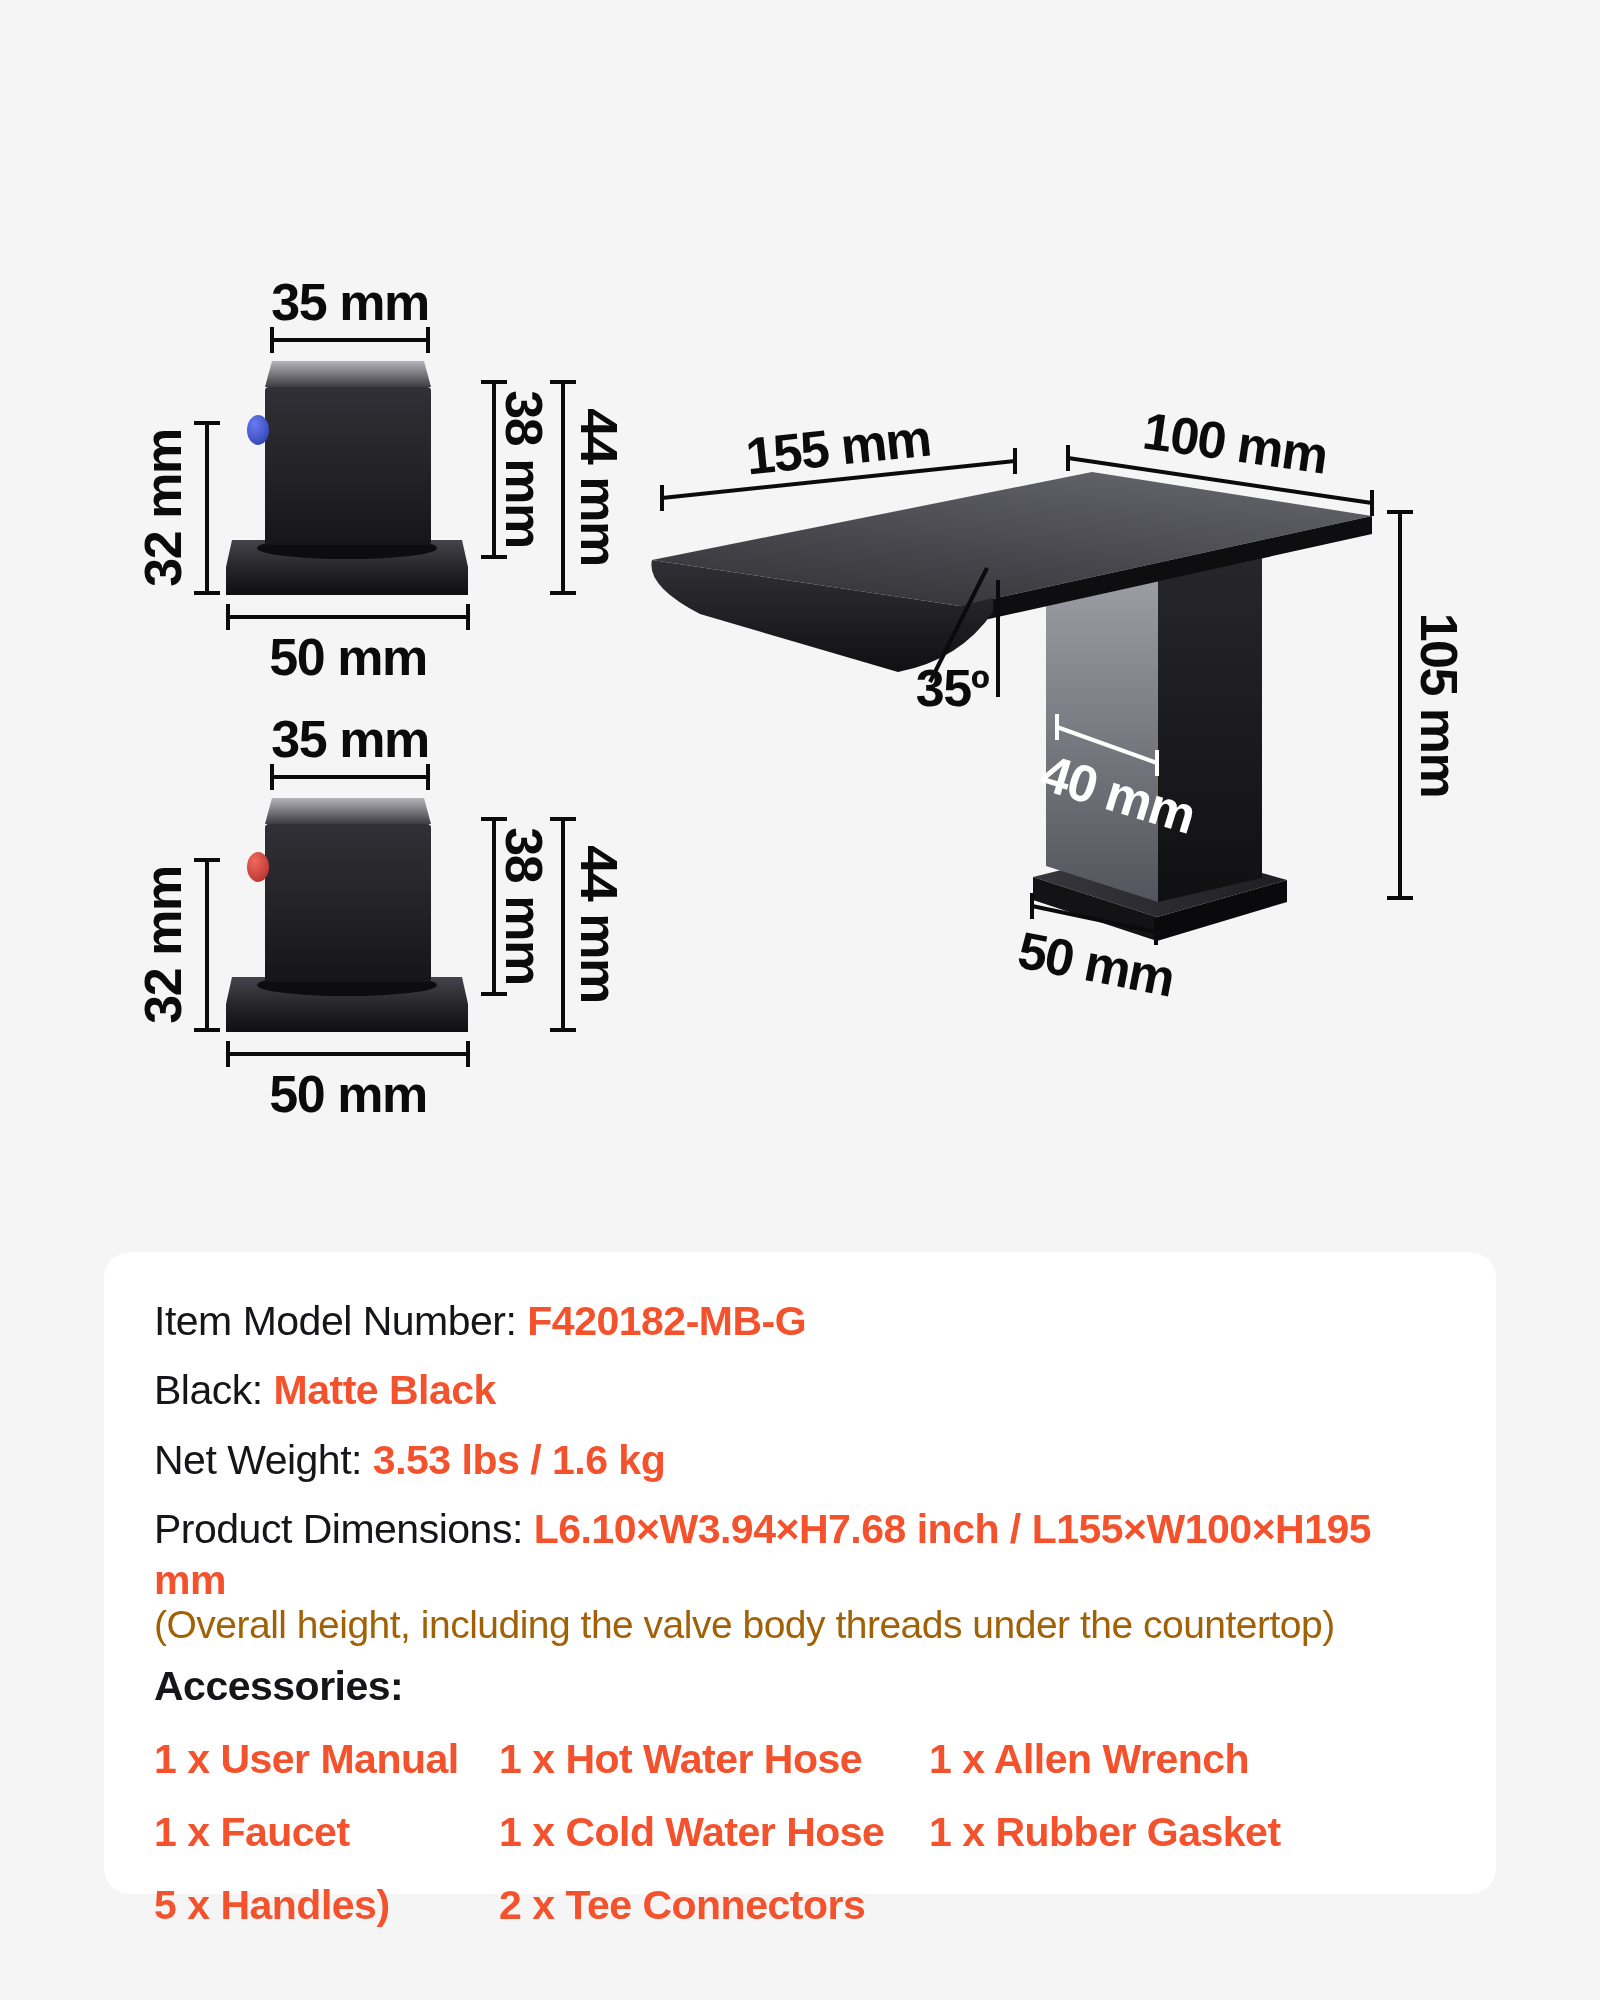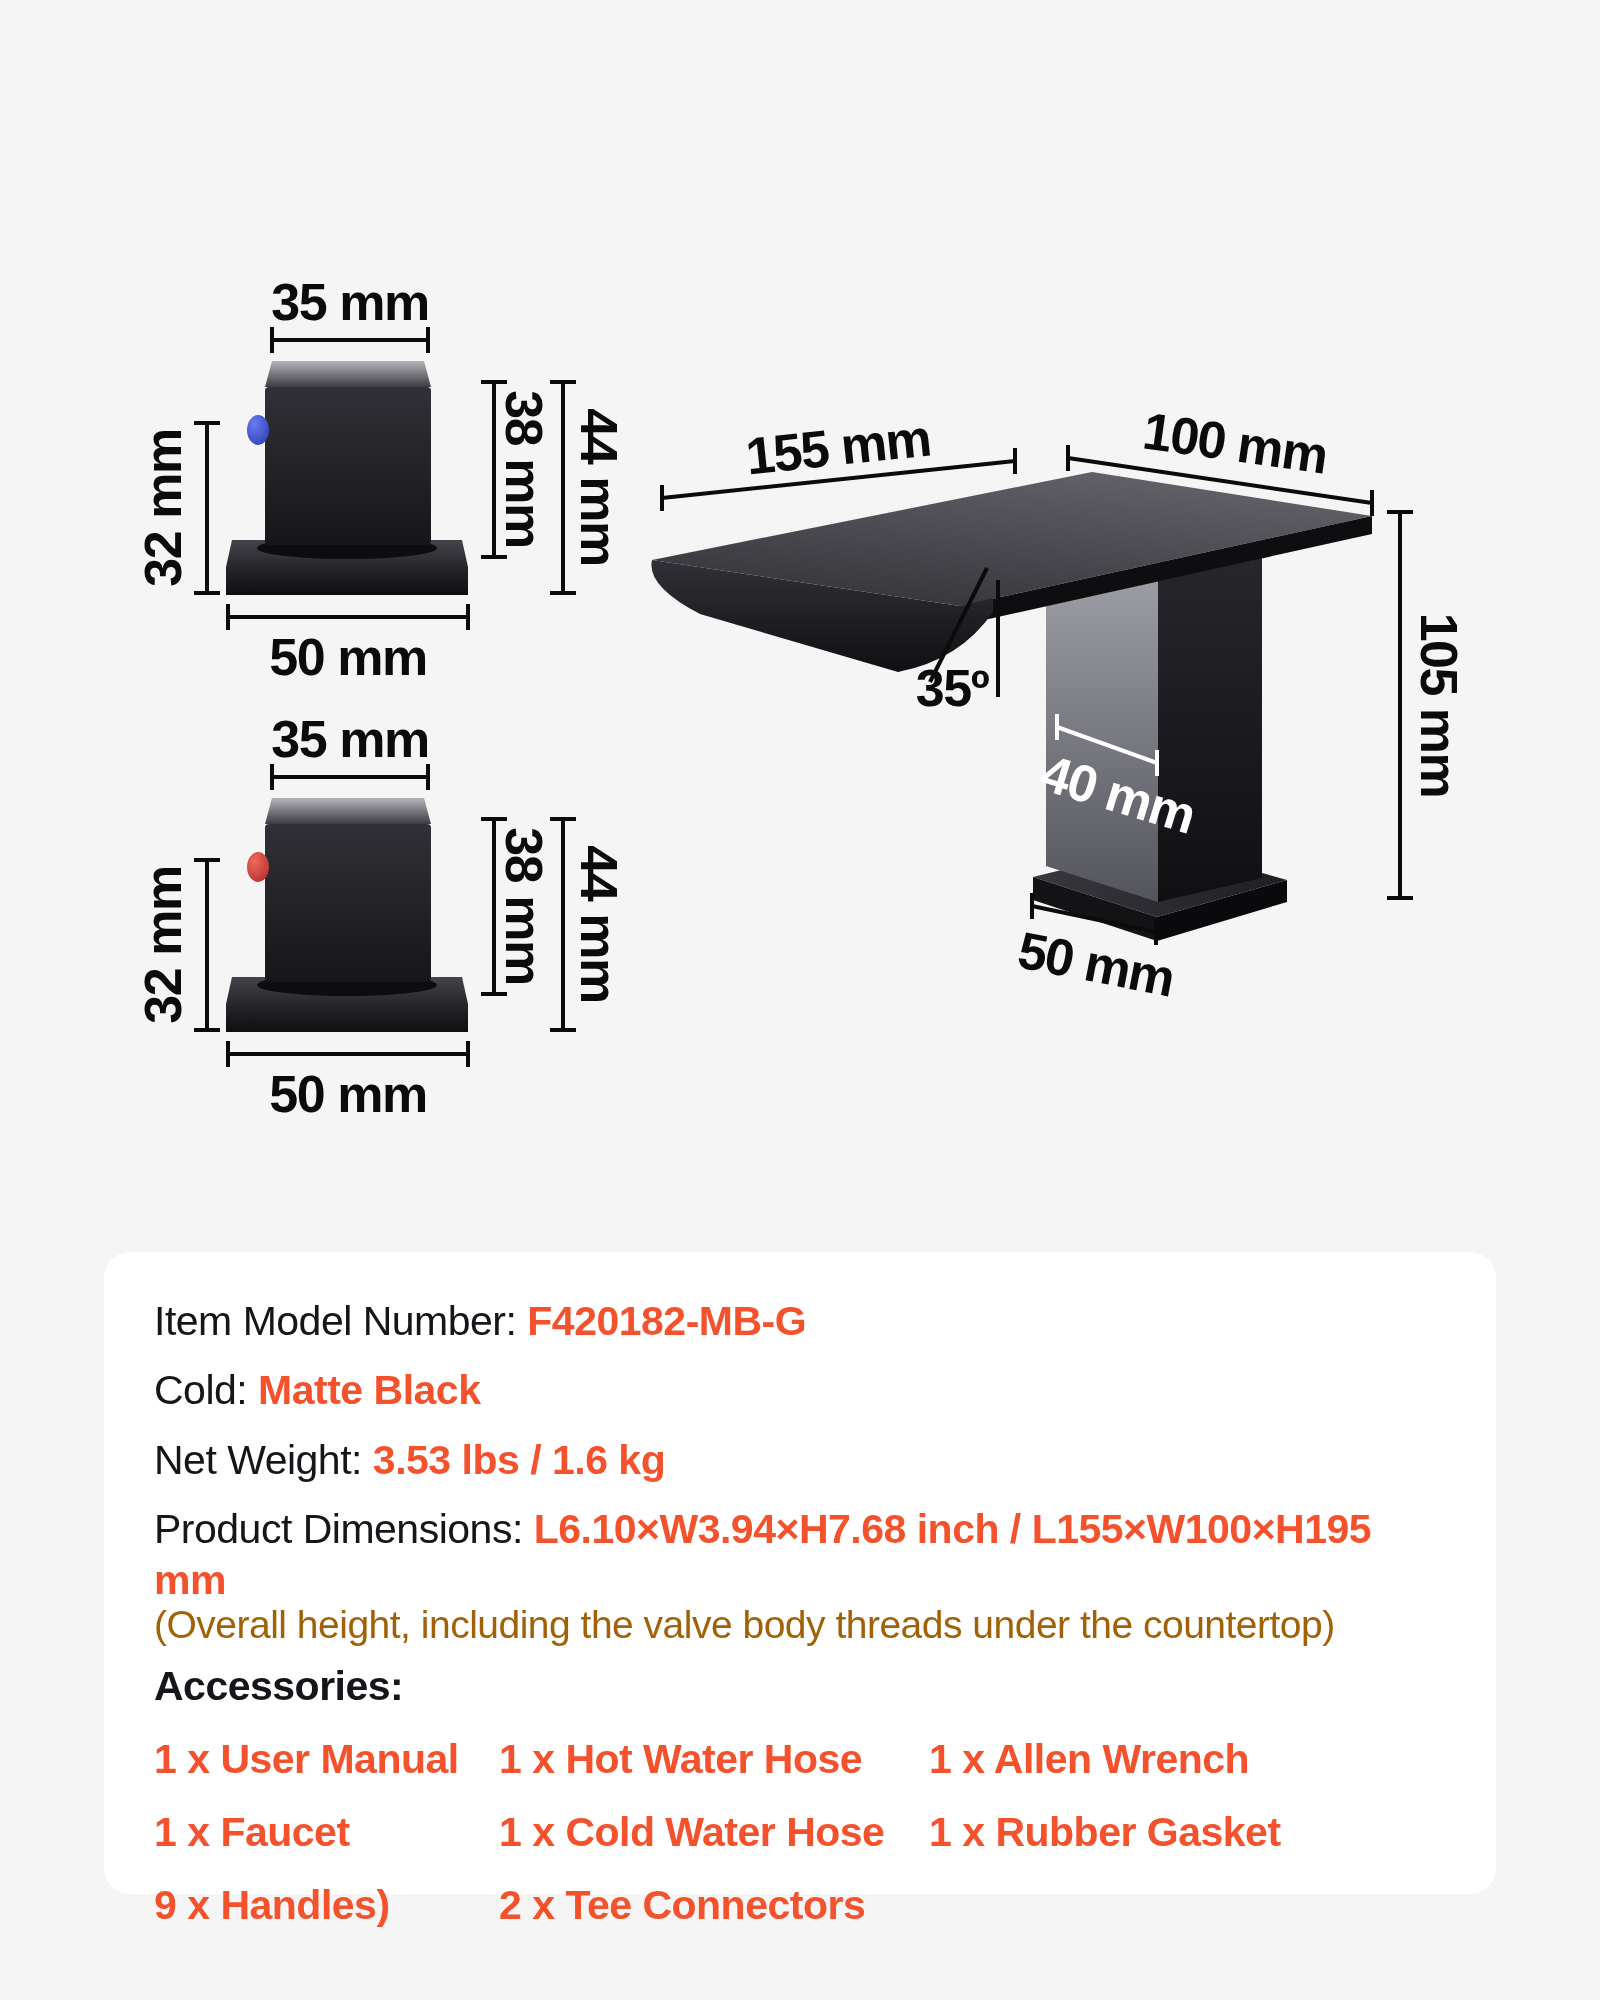--- a/index.html
+++ b/index.html
@@ -222,35 +222,35 @@
   <div class="dim r90" style="left:1439px;top:705px">105 mm</div>
   <div class="dim" style="left:952px;top:688px">35º</div>
   <div class="dim white" style="left:1118px;top:794px;transform:translate(-50%,-50%) rotate(17deg)">40 mm</div>
   <div class="dim" style="left:1096px;top:964px;transform:translate(-50%,-50%) rotate(11deg)">50 mm</div>
 
   <div class="info-card">
     <p class="spec-row">
       <span>Item Model Number: </span><span class="val">F420182-MB-G</span>
     </p>
     <p class="spec-row">
-      <span>Cold: </span><span class="val">Matte Black</span>
+      <span>Black: </span><span class="val">Matte Black</span>
     </p>
     <p class="spec-row">
       <span>Net Weight: </span><span class="val">3.53 lbs / 1.6 kg</span>
     </p>
     <p class="spec-row" style="margin-bottom:0">
       <span>Product Dimensions: </span><span class="val">L6.10×W3.94×H7.68 inch / L155×W100×H195 mm</span>
     </p>
     <p class="spec-note">(Overall height, including the valve body threads under the countertop)</p>
 
     <p class="acc-title">Accessories:</p>
     <div class="acc-grid">
       <div class="acc-item">1 x User Manual</div>
       <div class="acc-item">1 x Hot Water Hose</div>
       <div class="acc-item">1 x Allen Wrench</div>
       <div class="acc-item">1 x Faucet</div>
       <div class="acc-item">1 x Cold Water Hose</div>
       <div class="acc-item">1 x Rubber Gasket</div>
-      <div class="acc-item">9 x Handles)</div>
+      <div class="acc-item">5 x Handles)</div>
       <div class="acc-item">2 x Tee Connectors</div>
     </div>
   </div>
 </div>
 
 </body></html>

